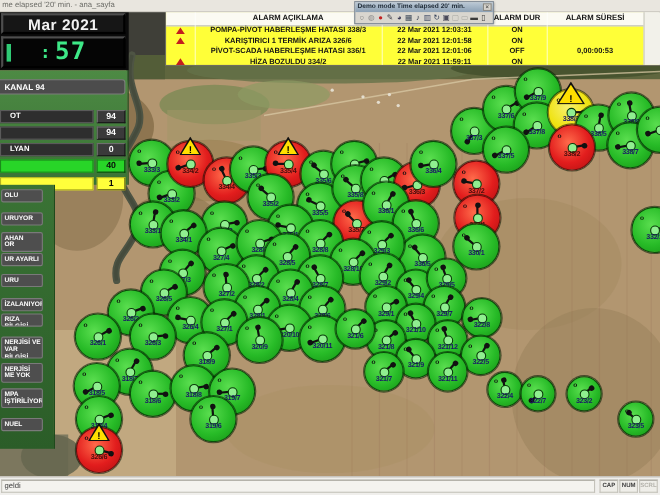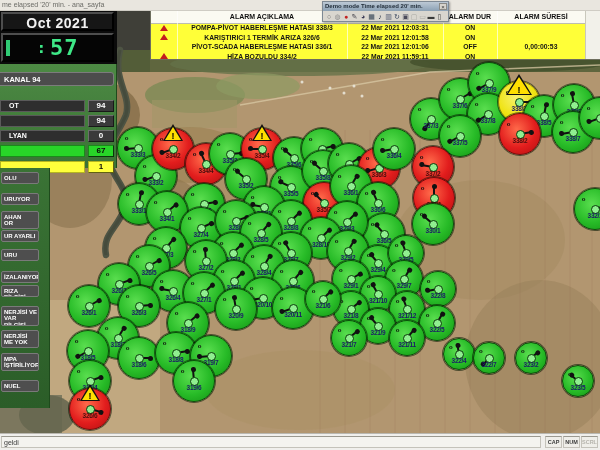--- a/index.html
+++ b/index.html
@@ -747,21 +747,21 @@
         <span class="dicon" style="color: rgb(74, 74, 90);">▣</span>
         <span class="dicon" style="color: rgb(168, 168, 162);">▢</span>
         <span class="dicon" style="color: rgb(168, 168, 162);">▭</span>
         <span class="dicon" style="color: rgb(58, 58, 58);">▬</span>
         <span class="dicon" style="color: rgb(58, 58, 58);">▯</span>
       </div>
   </div>
 
   <div class="blackblock">
     <div class="datebox">
-      <span>Oct 2021</span>
+      <span>Mar 2021</span>
     </div>
     <div class="clockbox">
       <span class="clk-sliver"></span>
       <span class="clk-sep">:</span>
       <span class="clk-min">57</span>
     </div>
   </div>
 
   <div class="statspanel">
     <div class="kanal">KANAL 94</div>
@@ -773,21 +773,21 @@
         <div class="srow dark">
           <div class="srow-label" style="top: 51px;"></div>
           <div class="srow-value" style="top: 51px;">94</div>
         </div>
         <div class="srow dark">
           <div class="srow-label" style="top: 66px;">LYAN</div>
           <div class="srow-value" style="top: 66px;">0</div>
         </div>
         <div class="srow green">
           <div class="srow-label" style="top: 81px;"></div>
-          <div class="srow-value" style="top: 81px;">67</div>
+          <div class="srow-value" style="top: 81px;">40</div>
         </div>
         <div class="srow yellow">
           <div class="srow-label" style="top: 97px;"></div>
           <div class="srow-value" style="top: 97px;">1</div>
         </div>
       </div>
   </div>
 
   <div class="legendpanel">
     <div id="legend">

